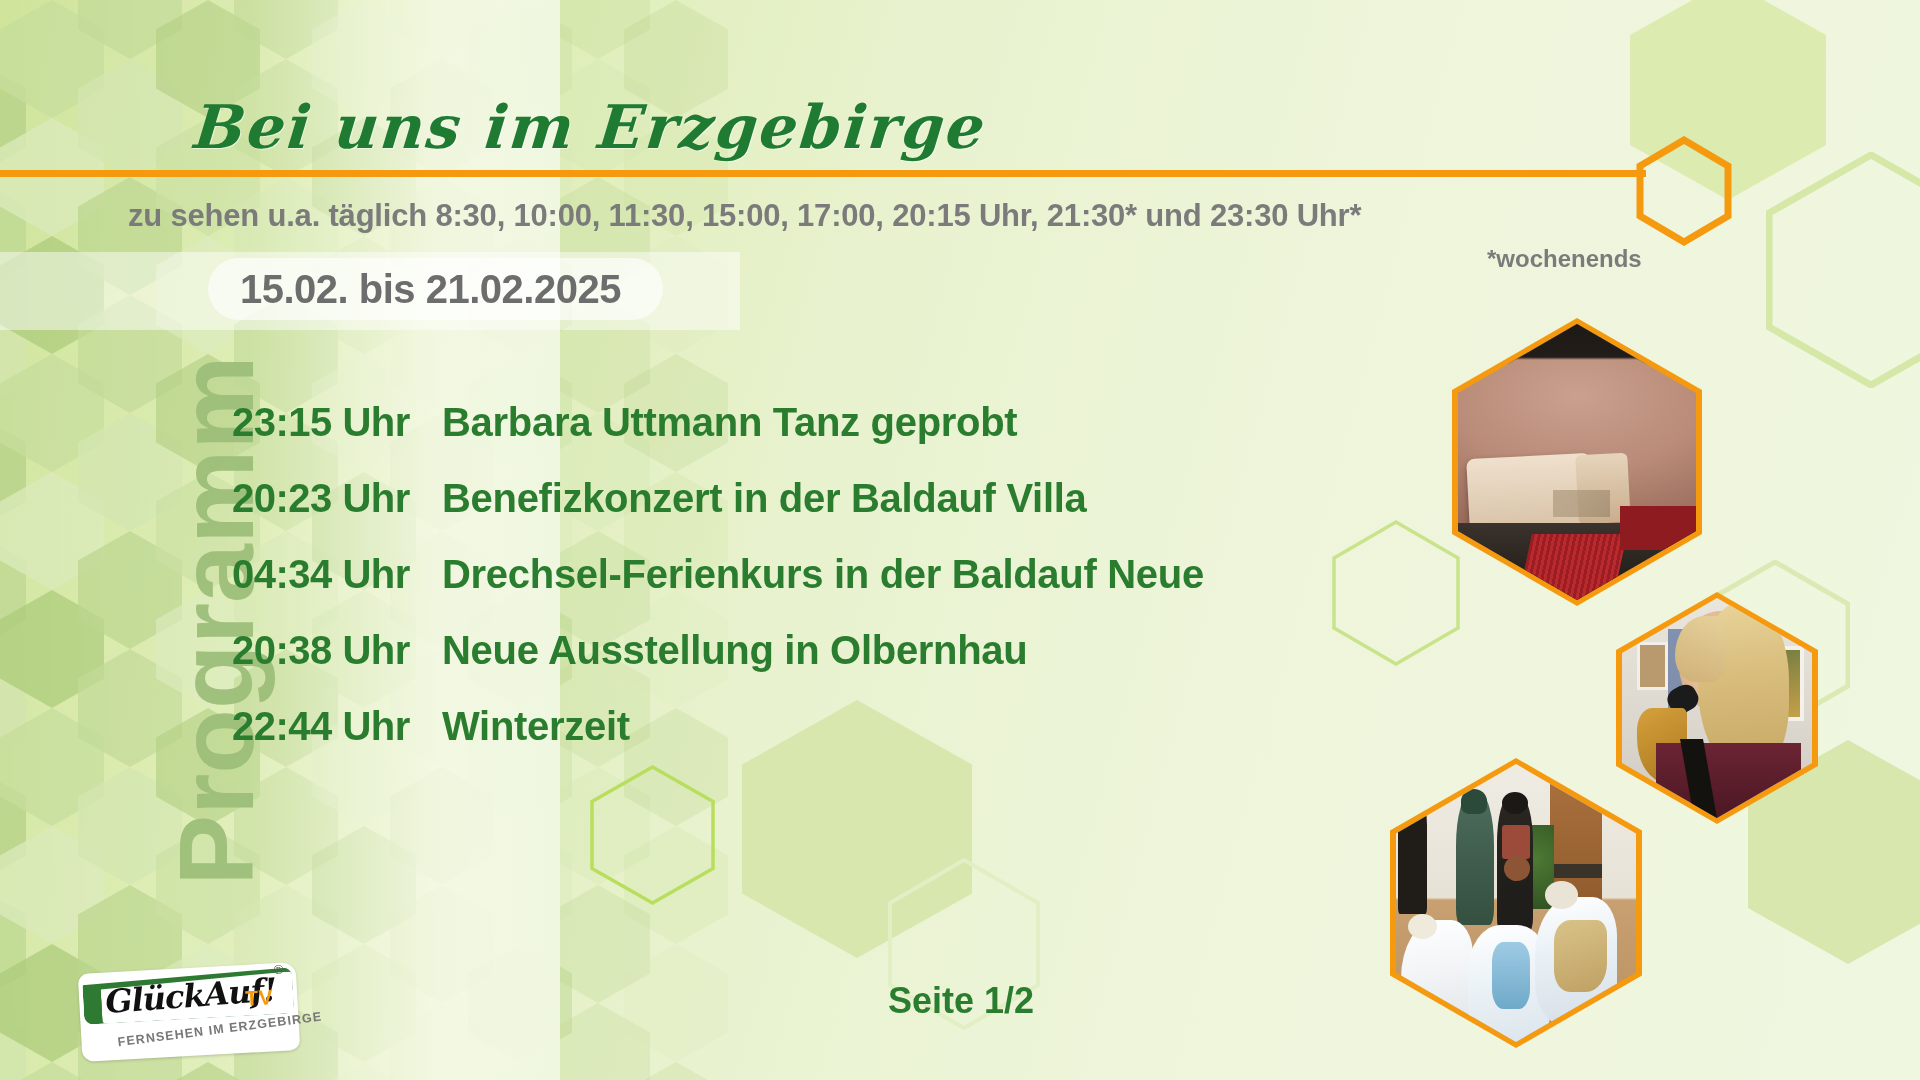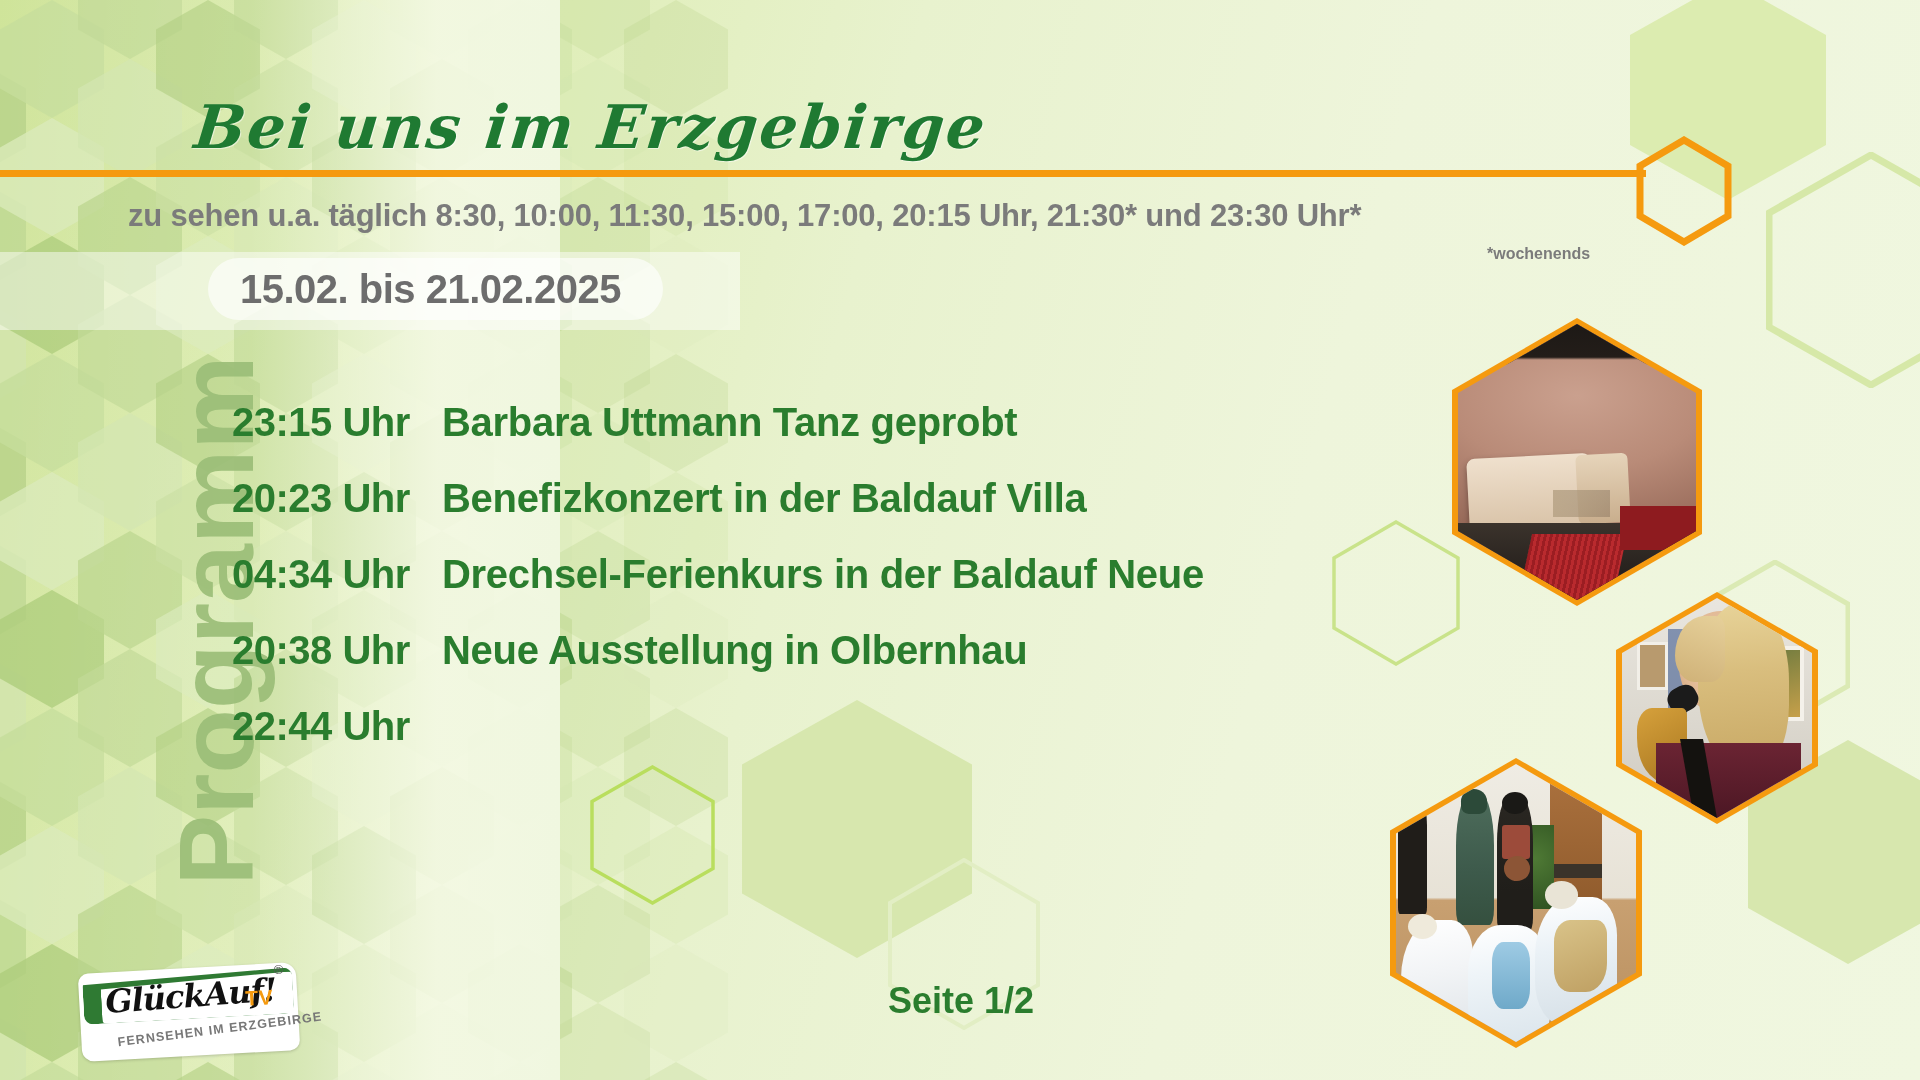--- a/index.html
+++ b/index.html
@@ -94,21 +94,21 @@
     font-weight: 700;
     color: #7b7b7b;
     white-space: nowrap;
     letter-spacing: -0.2px;
     z-index: 6;
   }
   .footnote {
     position: absolute;
     left: 1487px;
     top: 245px;
-    font-size: 16px;
+    font-size: 24px;
     font-weight: 700;
     color: #7b7b7b;
     white-space: nowrap;
     z-index: 6;
   }
 
   
   .date-pill {
     position: absolute;
     left: 208px;
@@ -460,20 +460,21 @@
     <div class="prog-row">
       <span class="prog-time">04:34 Uhr</span>
       <span class="prog-title">Drechsel-Ferienkurs in der Baldauf Neue</span>
     </div>
     <div class="prog-row">
       <span class="prog-time">20:38 Uhr</span>
       <span class="prog-title">Neue Ausstellung in Olbernhau</span>
     </div>
     <div class="prog-row">
       <span class="prog-time">22:44 Uhr</span>
+      <span class="prog-title">Winterzeit</span>
     </div>
   </div>
 
   <div class="page-indicator">Seite 1/2</div>
 
   <div class="hexphoto" style="left:1452px; top:318px; width:250px; height:288px;">
     <div class="frame"></div>
     <div class="pic">
       <div style="background:
         radial-gradient(ellipse 120% 60% at 50% 26%, #caa08e 0%, #b98b78 45%, #8d6050 100%),

